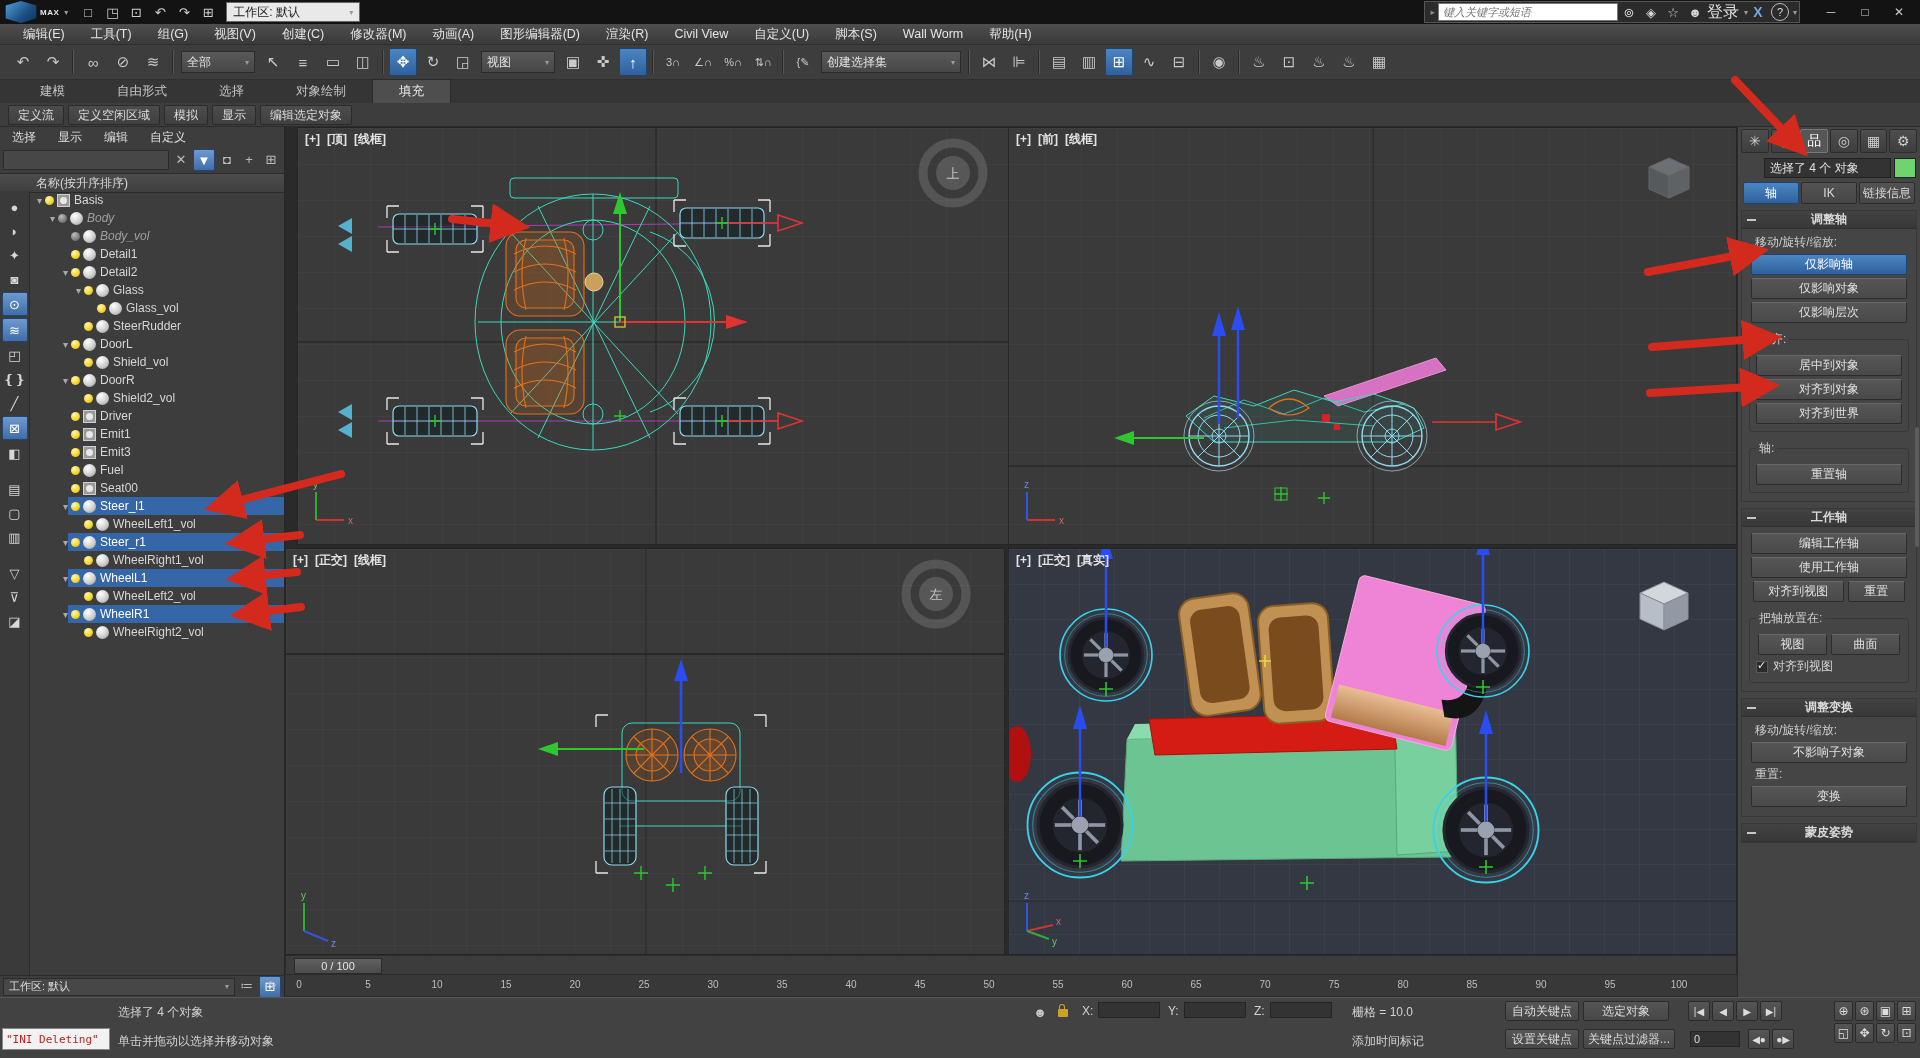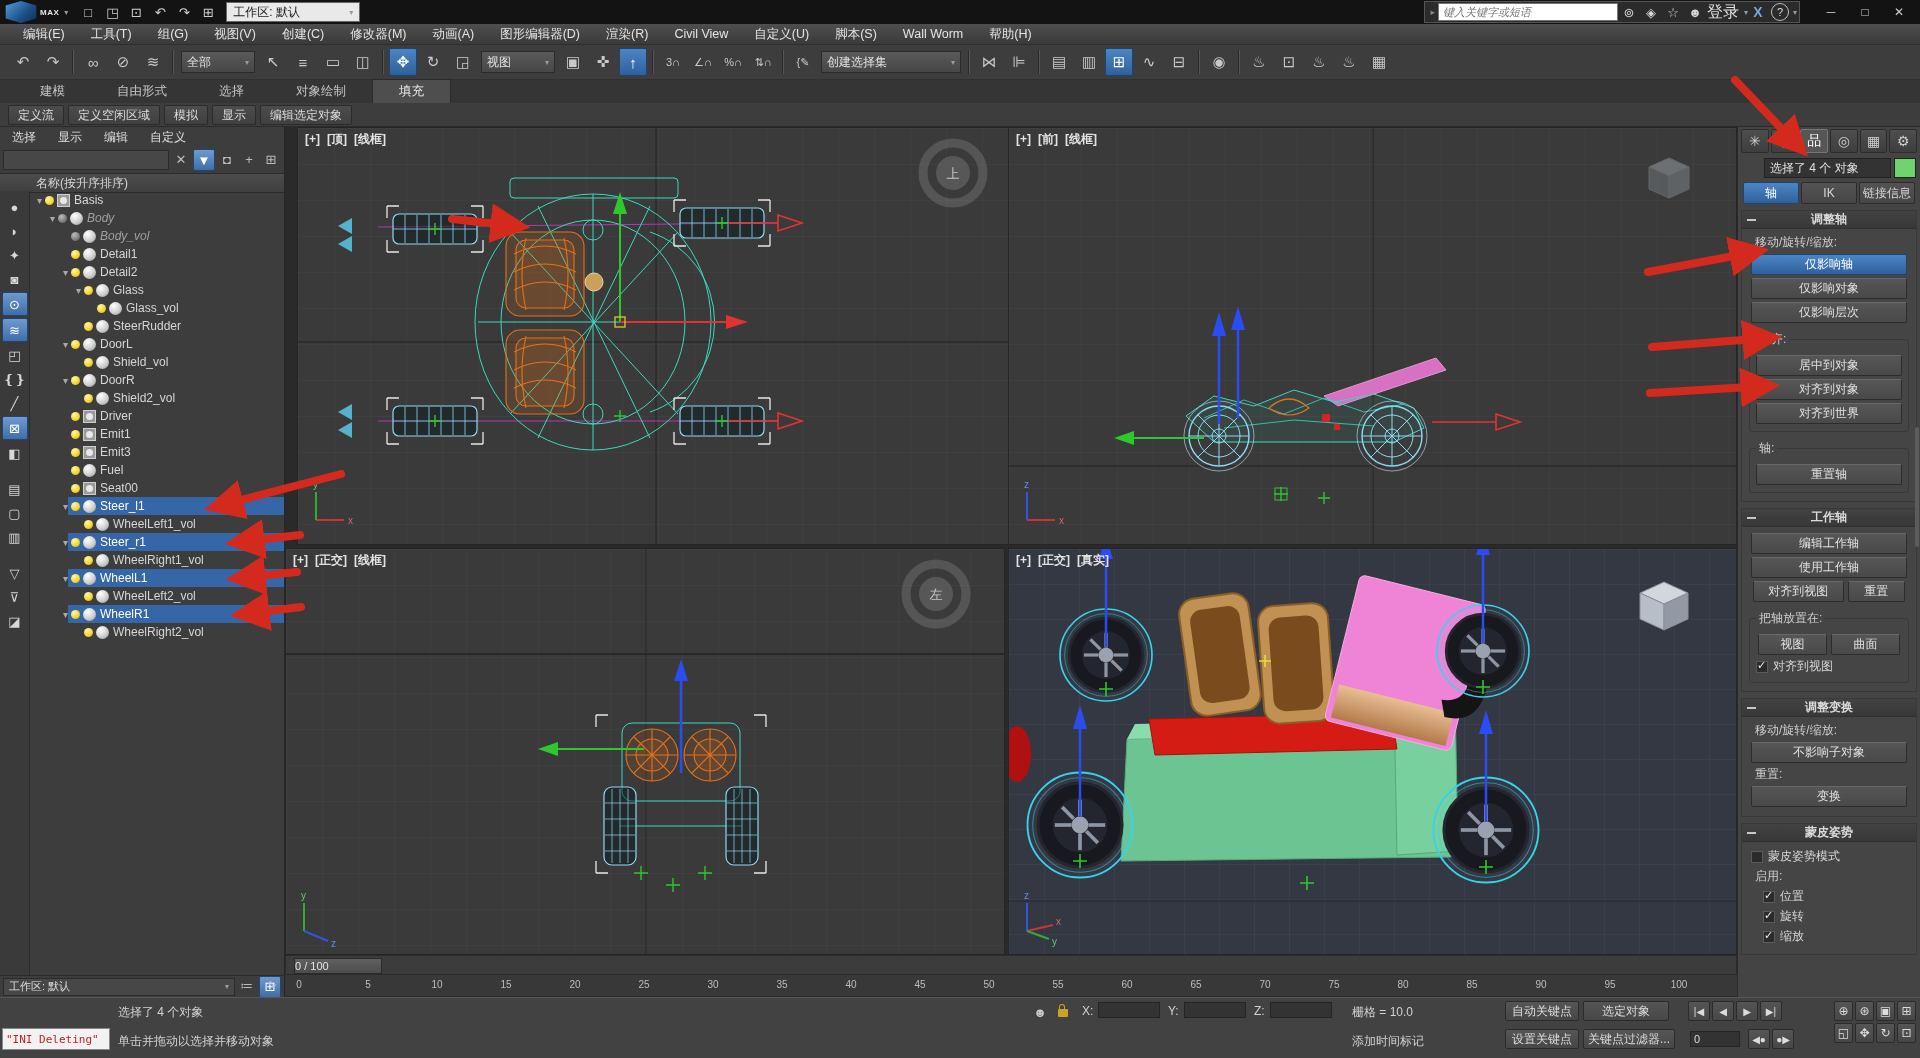--- a/index.html
+++ b/index.html
@@ -111,21 +111,21 @@
   .cp-group{border:1px solid #383838;border-radius:3px;margin:8px 2px 2px 2px;padding:4px 2px 4px 2px;}
   .cp-group legend{font-size:12px;color:#cfcfcf;padding:0 3px;margin-left:4px;}
   .cb-row{display:flex;align-items:center;margin:3px 4px;}
   .cb{width:10px;height:10px;background:#2b2b2b;border:1px solid #5a5a5a;margin-right:5px;position:relative;flex:none;}
   .cb.checked::after{content:"✓";position:absolute;left:0;top:-3px;color:#eee;font-size:11px;}
   .cb-label{font-size:12px;color:#d6d6d6;}
   .cp-scroll{position:absolute;right:1px;top:300px;width:4px;height:120px;background:#5c5c5c;border-radius:2px;}
   
   .timeslider{position:absolute;left:285px;top:955px;width:1452px;height:20px;background:#3c3c3c;border:1px solid #2b2b2b;box-sizing:border-box;}
   .ts-handle{position:absolute;left:8px;top:2px;width:86px;height:14px;background:linear-gradient(#616161,#4c4c4c);
-             border:1px solid #2a2a2a;color:#e6e6e6;line-height:14px;font-size:11px;}
+             border:1px solid #2a2a2a;color:#e6e6e6;text-align:center;line-height:14px;font-size:11px;}
   .trackbar{position:absolute;left:285px;top:975px;width:1452px;height:22px;background:#383838;border-bottom:1px solid #2a2a2a;box-sizing:border-box;}
   .tick{position:absolute;top:4px;font-size:10px;color:#bdbdbd;transform:translateX(-50%);}
   .tb-mini{position:absolute;left:-22px;top:2px;width:18px;height:16px;color:#bbb;font-size:12px;text-align:center;}
   
   .statusbar{position:absolute;left:0;top:997px;width:1920px;height:61px;background:#424242;border-top:1px solid #565656;}
   .listener{position:absolute;left:2px;top:30px;width:108px;height:22px;background:#f2f2f2;border:1px solid #888;
             color:#c22222;font-family:"DejaVu Sans Mono",monospace;font-size:11px;line-height:22px;padding-left:3px;box-sizing:border-box;white-space:nowrap;overflow:hidden;}
   .st-text{position:absolute;color:#d2d2d2;font-size:12px;}
   .st-field{position:absolute;height:16px;background:#333;border:1px solid #242424;box-sizing:border-box;color:#ddd;font-size:11px;padding:0 3px;outline:none;}
   .st-btn{position:absolute;height:20px;background:linear-gradient(#555,#474747);border:1px solid #2b2b2b;color:#dcdcdc;
@@ -908,39 +908,20 @@
         <div class="cp-btn">不影响子对象</div>
         <div class="cp-label">重置:</div>
         <div class="cp-btn">变换</div>
       </div>
     </div>
 
     <div class="rollout">
       <div class="ro-head">
         <span class="ro-min"></span>
         <span class="ro-title">蒙皮姿势</span>
-      </div>
-      <div class="ro-body">
-        <div class="cb-row">
-          <span class="cb"></span>
-          <span class="cb-label">蒙皮姿势模式</span>
-        </div>
-        <div class="cp-label">启用:</div>
-        <div class="cb-row" style="margin-left:16px;">
-          <span class="cb checked"></span>
-          <span class="cb-label">位置</span>
-        </div>
-        <div class="cb-row" style="margin-left:16px;">
-          <span class="cb checked"></span>
-          <span class="cb-label">旋转</span>
-        </div>
-        <div class="cb-row" style="margin-left:16px;">
-          <span class="cb checked"></span>
-          <span class="cb-label">缩放</span>
-        </div>
       </div>
     </div>
     <div class="cp-scroll"></div>
   </div>
 
   <div class="timeslider">
     <div class="ts-handle">0 / 100</div>
   </div>
   <div class="trackbar" id="trackbar">
     <div class="tb-mini">∿</div>

